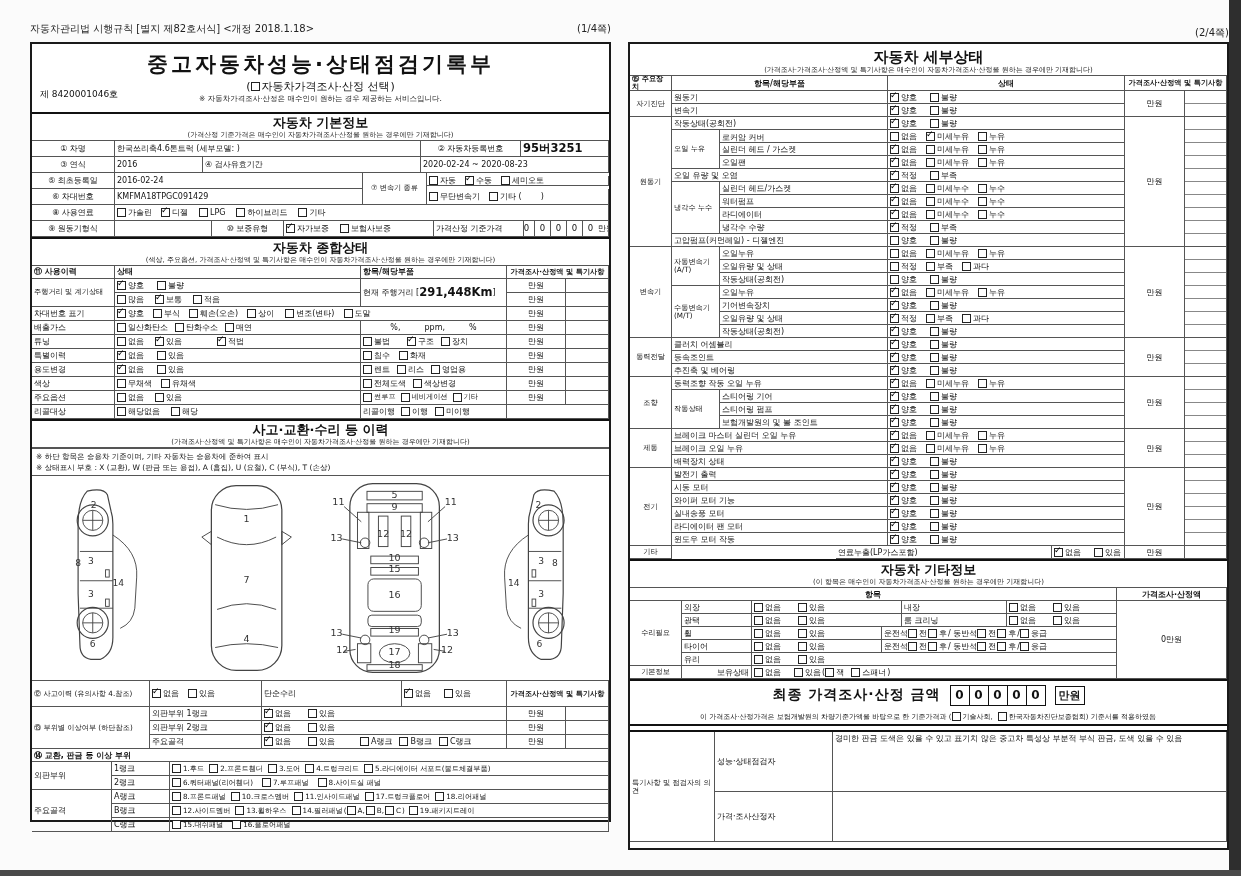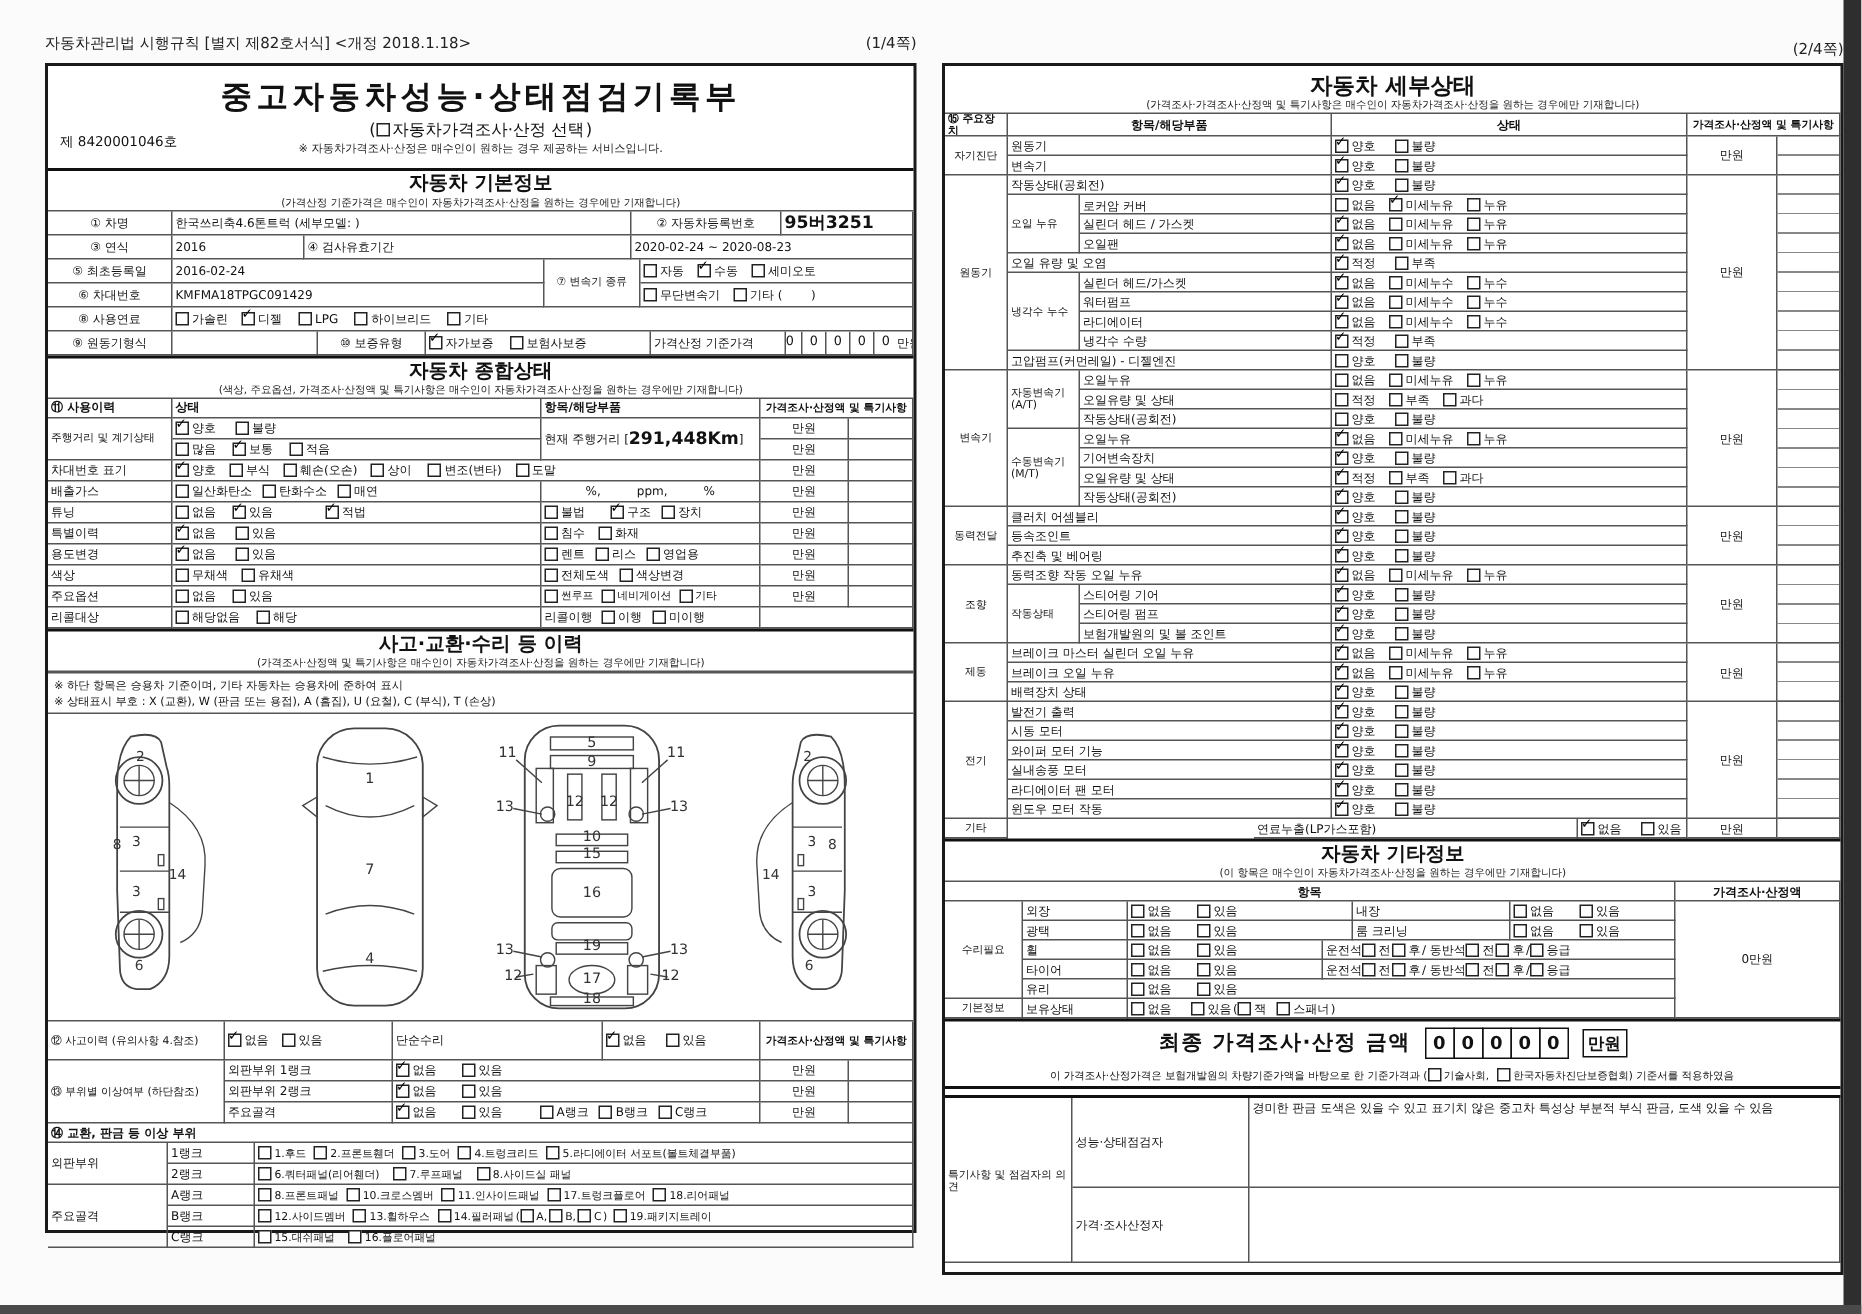--- a/index.html
+++ b/index.html
@@ -126,21 +126,21 @@
               </div>
               <div class="cell al" style="flex: 1 1 0px;">
                 <span class="tx">KMFMA18TPGC091429</span>
               </div>
             </div>
           </div>
           <div class="cell sm" style="flex: 0 0 64px; width: 64px;">
             <span class="tx">⑦ 변속기 종류</span>
           </div>
           <div class="vcol" style="flex: 1 1 0px;">
-            <div class="hrow" style="flex: 1 1 0px;">
+            <div class="hrow" style="flex: 1 1 0px; align-items: center;">
               <div class="cell al" style="flex: 1 1 0px;">
                 <span class="cb"></span>
                 <span class="cbl">자동</span>
                 <span class="gap" style="width: 8px;"></span>
                 <span class="cb ck"></span>
                 <span class="cbl">수동</span>
                 <span class="gap" style="width: 8px;"></span>
                 <span class="cb"></span>
                 <span class="cbl">세미오토</span>
               </div>
@@ -1547,21 +1547,21 @@
               </div>
               <div class="cell al" style="flex: 1 1 0px;">
                 <span class="cb"></span>
                 <span class="cbl">없음</span>
                 <span class="gap" style="width: 16px;"></span>
                 <span class="cb"></span>
                 <span class="cbl">있음</span>
               </div>
             </div>
             <div class="hrow" style="flex: 1 1 0px;">
-              <div class="cell al" style="flex: 0 0 70px; width: 70px;">
+              <div class="cell al" style="flex: 0 0 70px; width: 70px; justify-content: flex-end;">
                 <span class="tx">보유상태</span>
               </div>
               <div class="cell al" style="flex: 1 1 0px;">
                 <span class="cb"></span>
                 <span class="cbl">없음</span>
                 <span class="gap" style="width: 12px;"></span>
                 <span class="cb"></span>
                 <span class="cbl">있음</span>
                 <span class="tx">  ( </span>
                 <span class="cb"></span>

